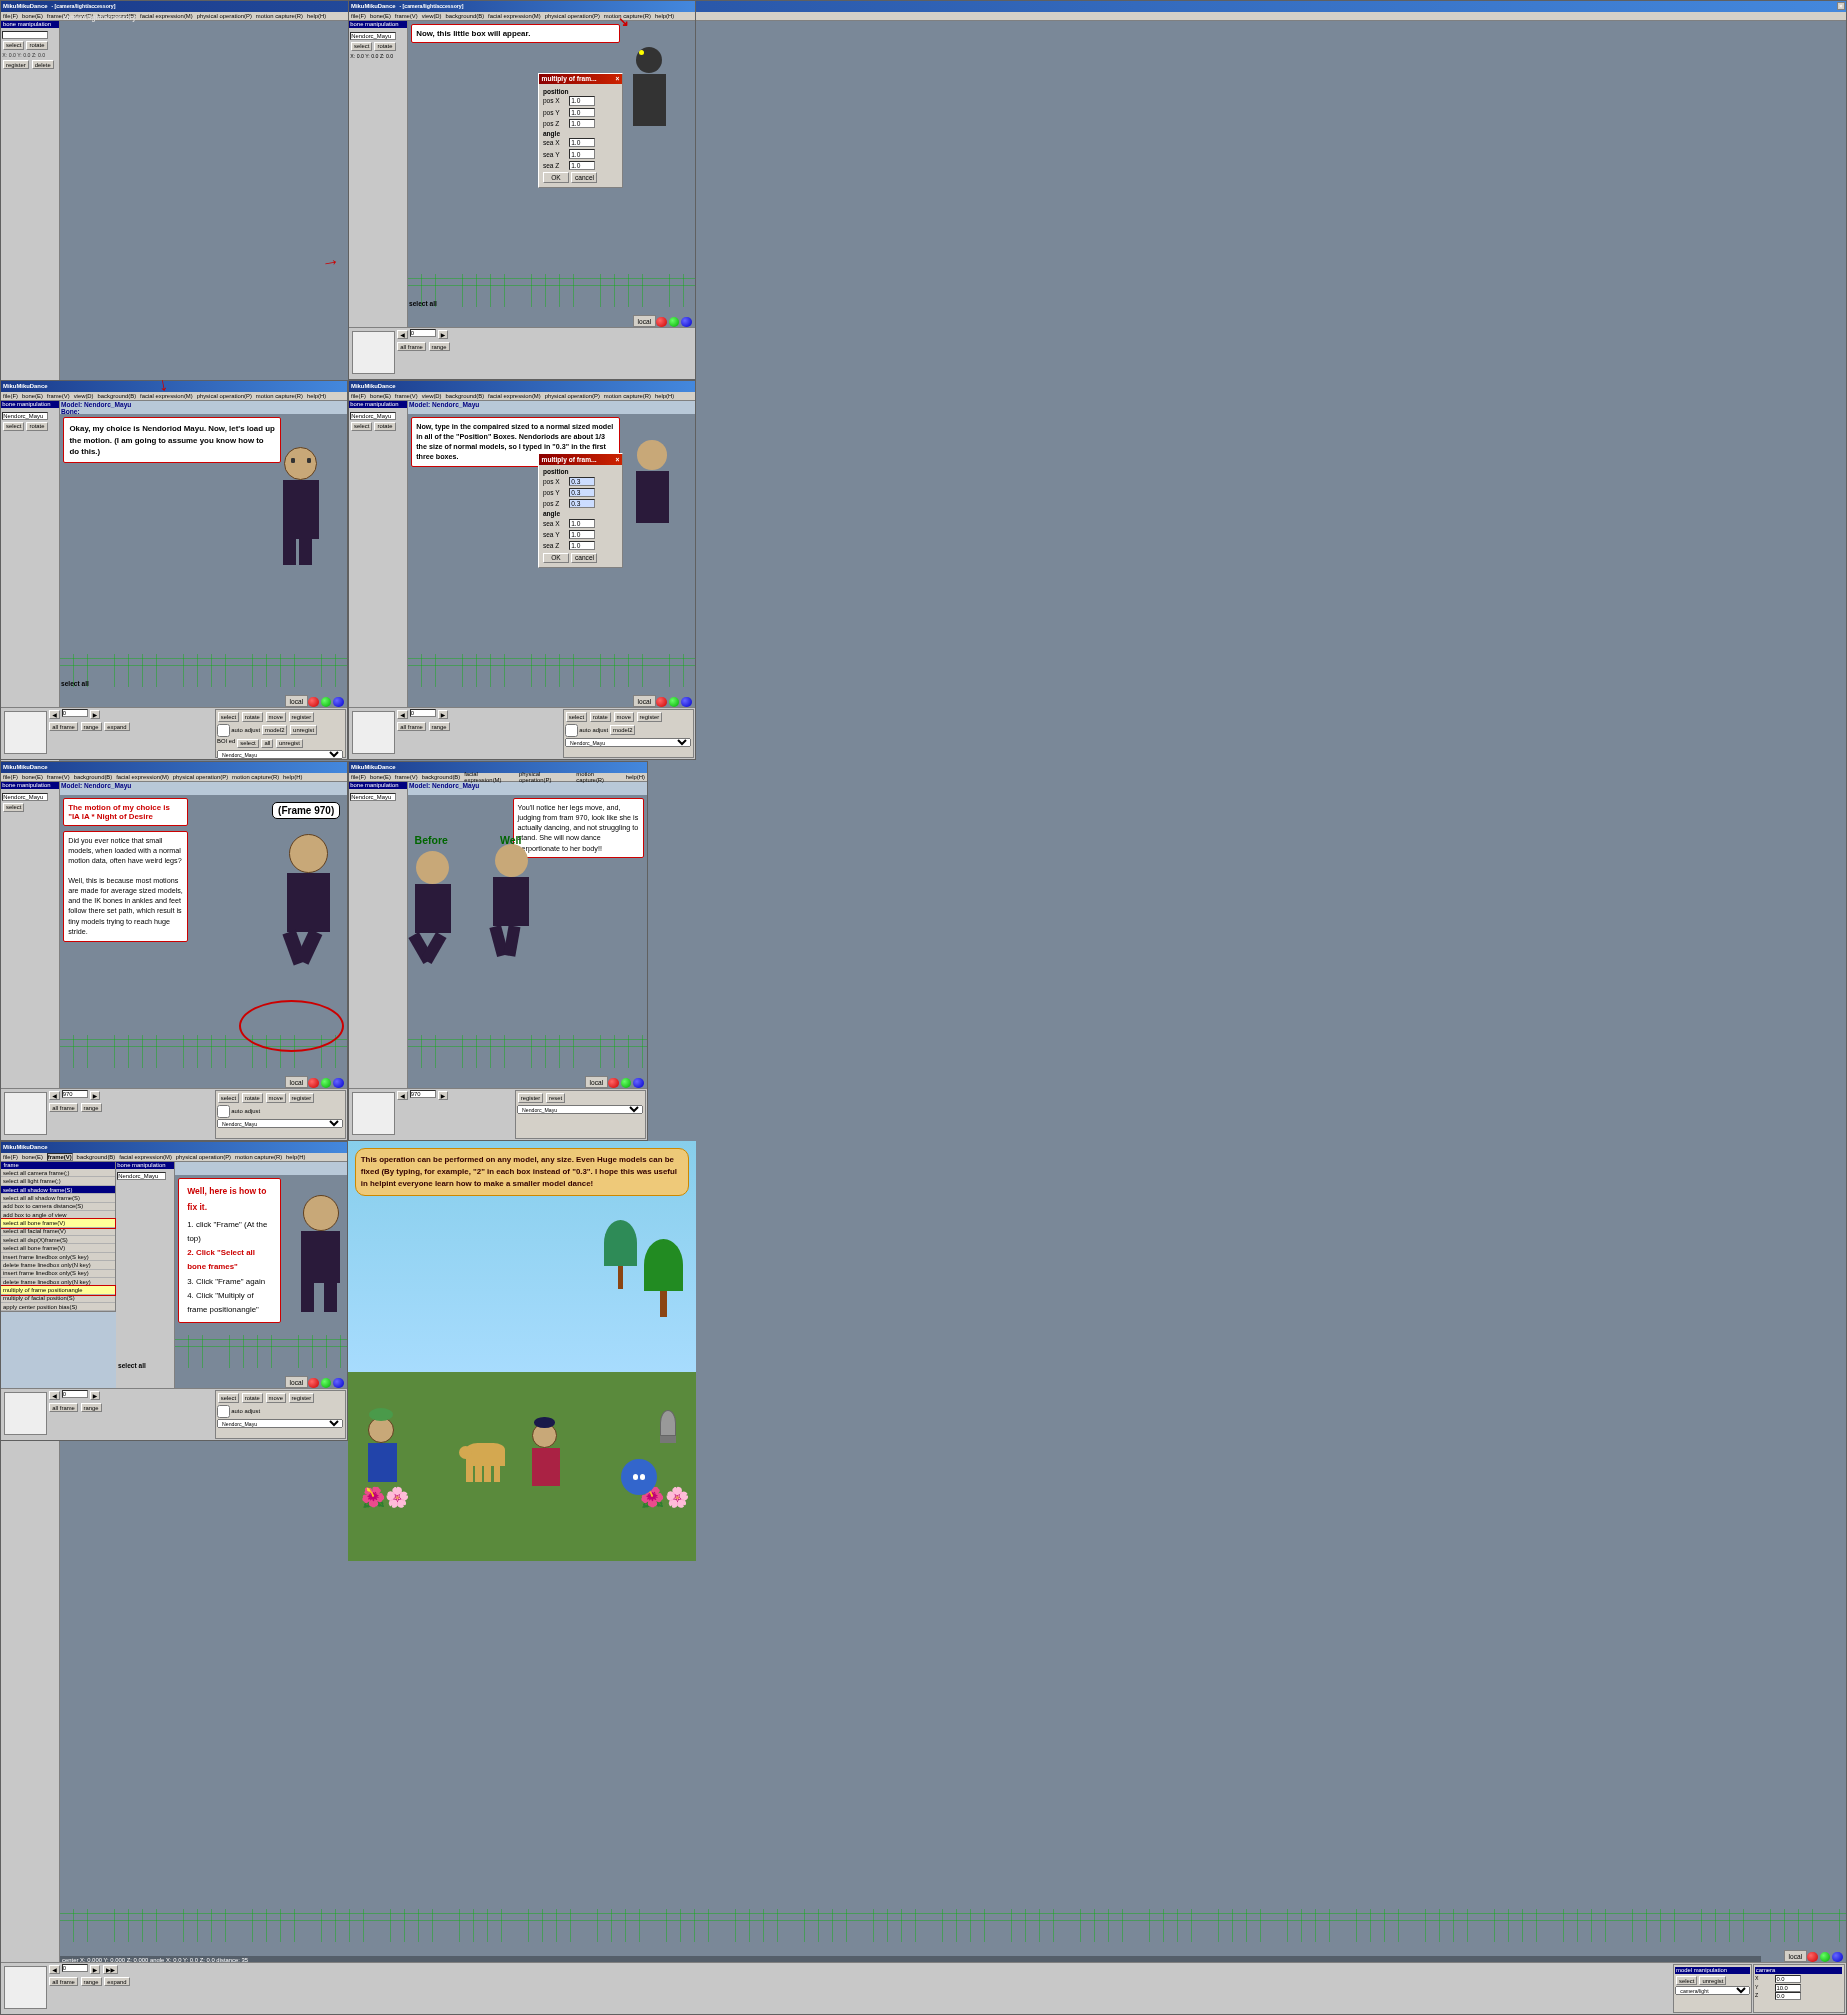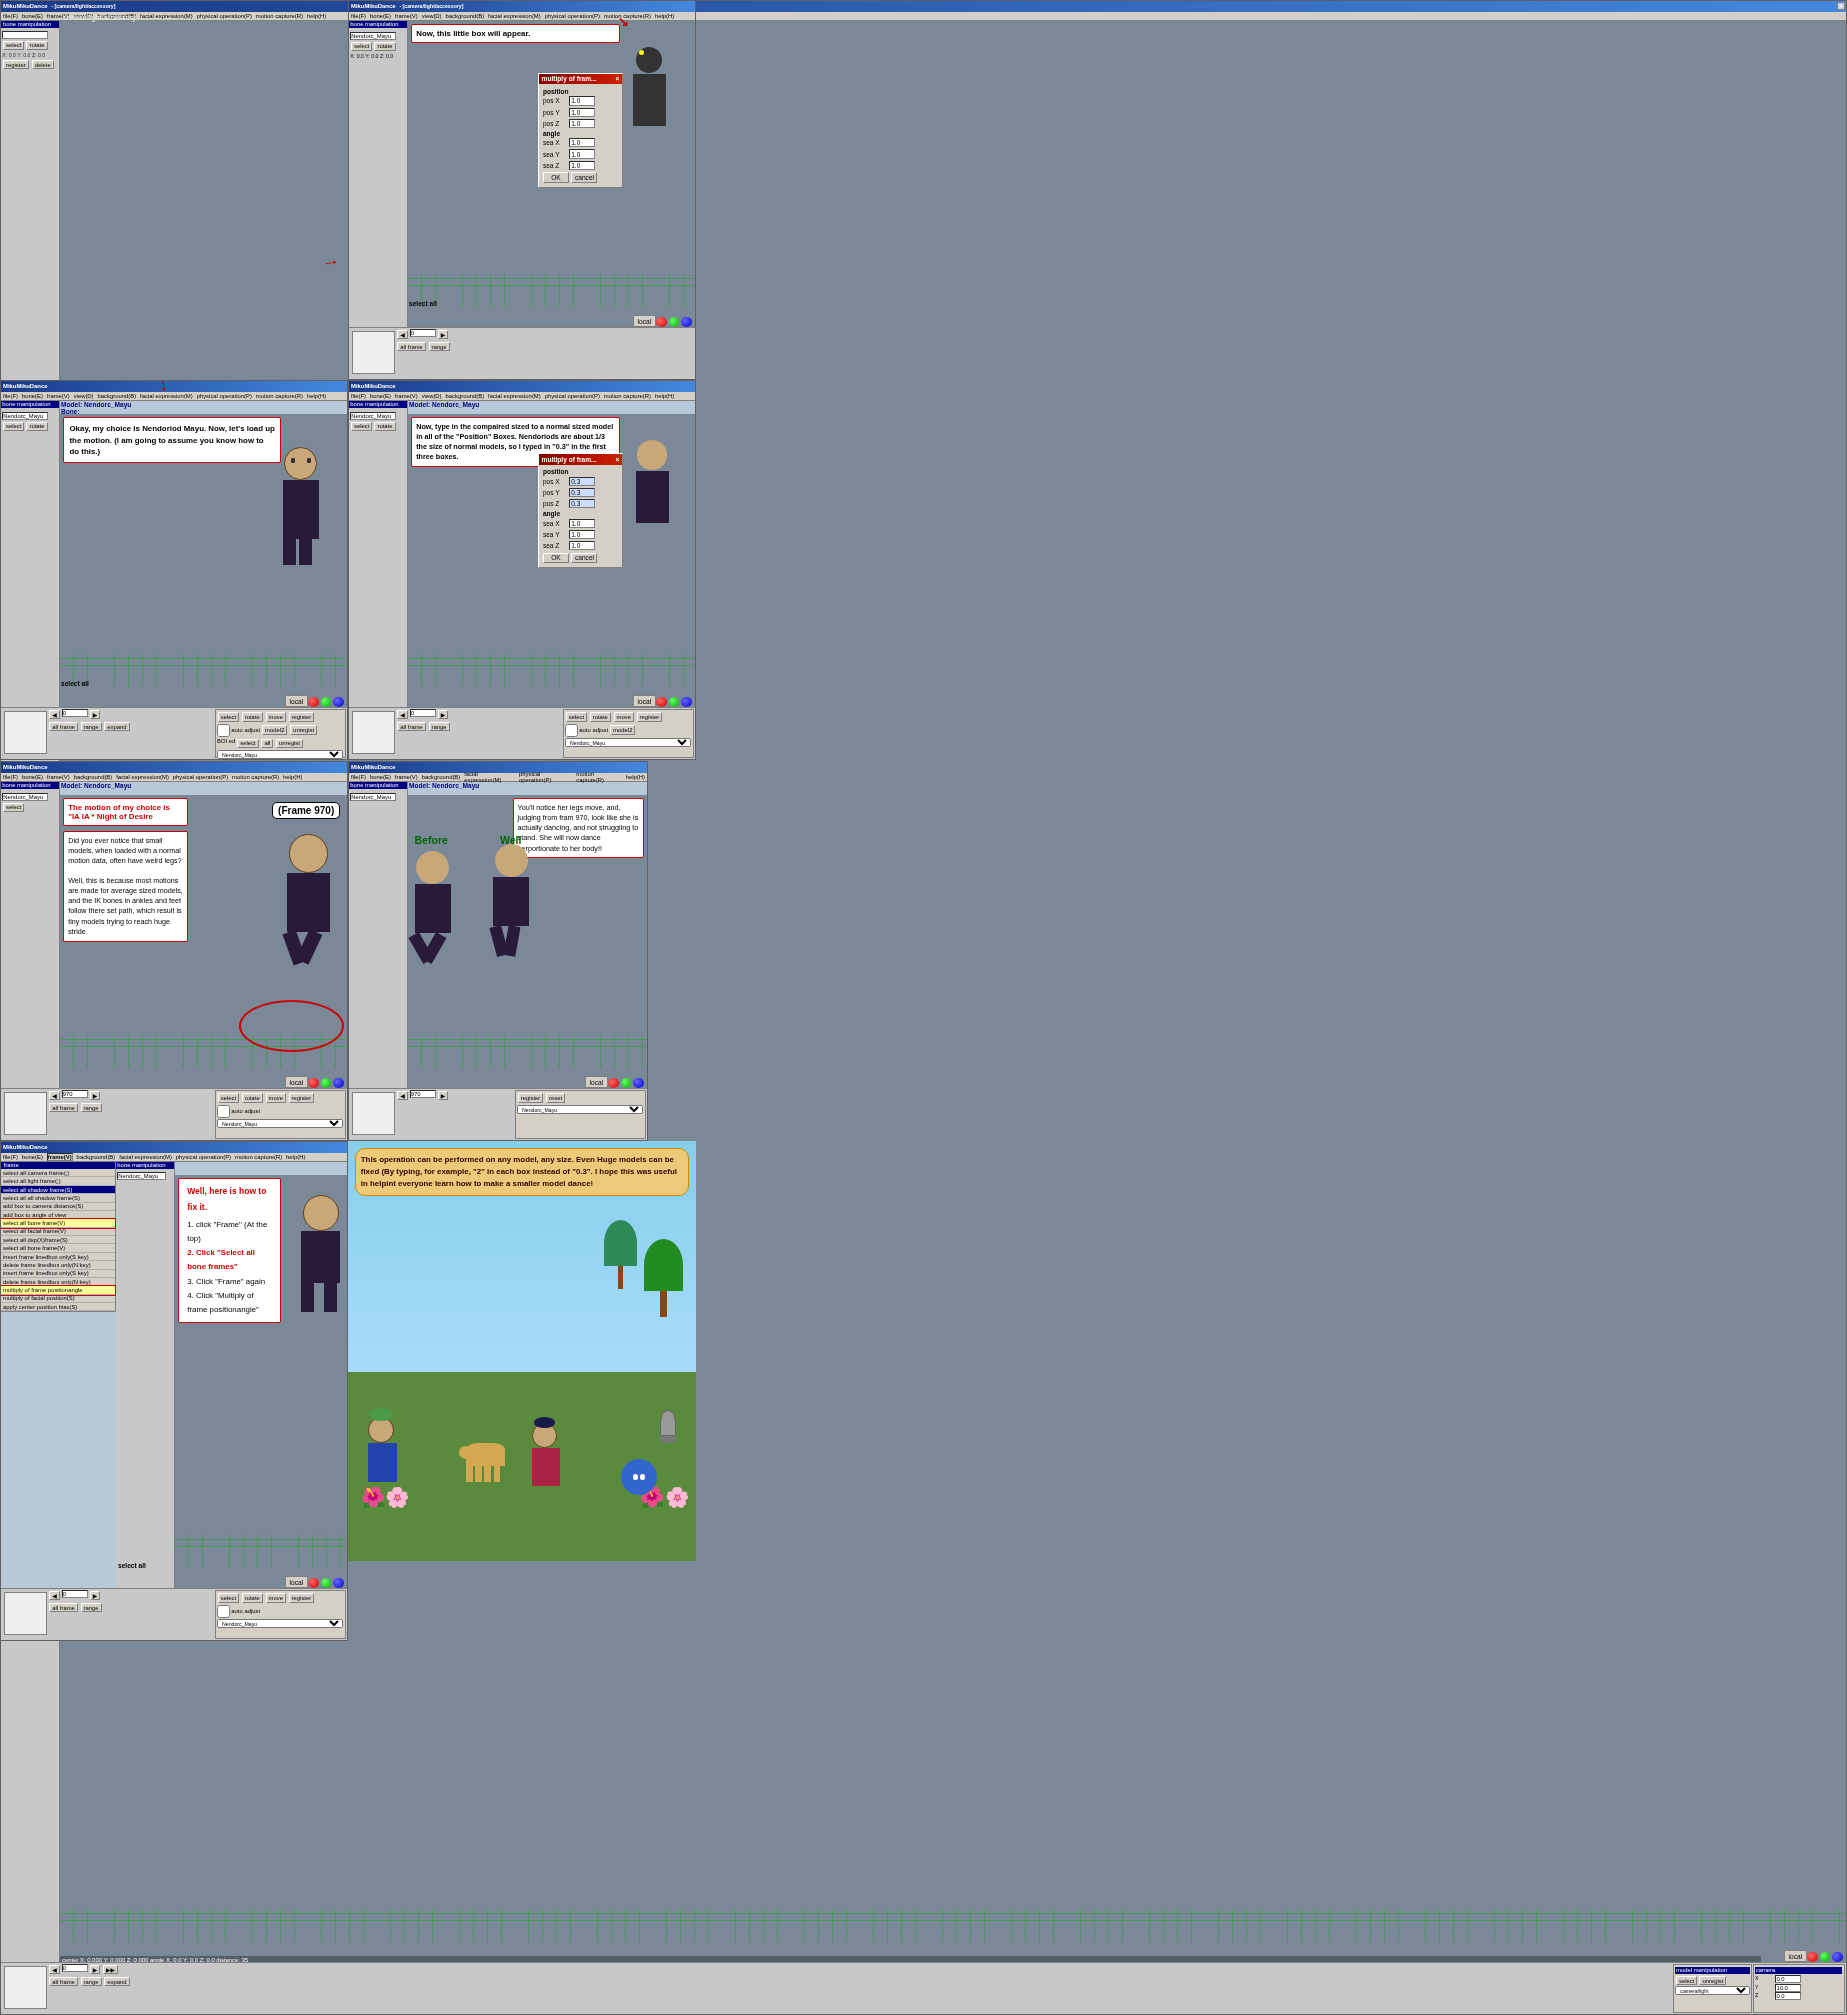--- a/index.html
+++ b/index.html
@@ -914,21 +914,21 @@
           </div>
           <select style="font-size:5.2px;width:100%;height:9.2px;">
             <option>Nendorc_Mayu</option>
           </select>
         </div>
       </div>
     </div>
   </div>
 </div>
 
-<div id="panel-ll" style="position:absolute;left:0;top:1141px;width:348px;height:500px;overflow:hidden;">
+<div id="panel-ll" style="position:absolute;left:0;top:1141px;width:348px;height:300px;overflow:hidden;">
   <div class="mmd-win" style="position:absolute;inset:0;">
     <div class="mmd-title">
       <span>MikuMikuDance</span>
     </div>
     <div class="mmd-menu">
       <span>file(F)</span>
       <span>bone(E)</span>
       <span style="font-weight:bold;background:#d4d0c8;border:0.7px inset #808080;">frame(V)</span>
       <span>background(B)</span>
       <span>facial expression(M)</span>

